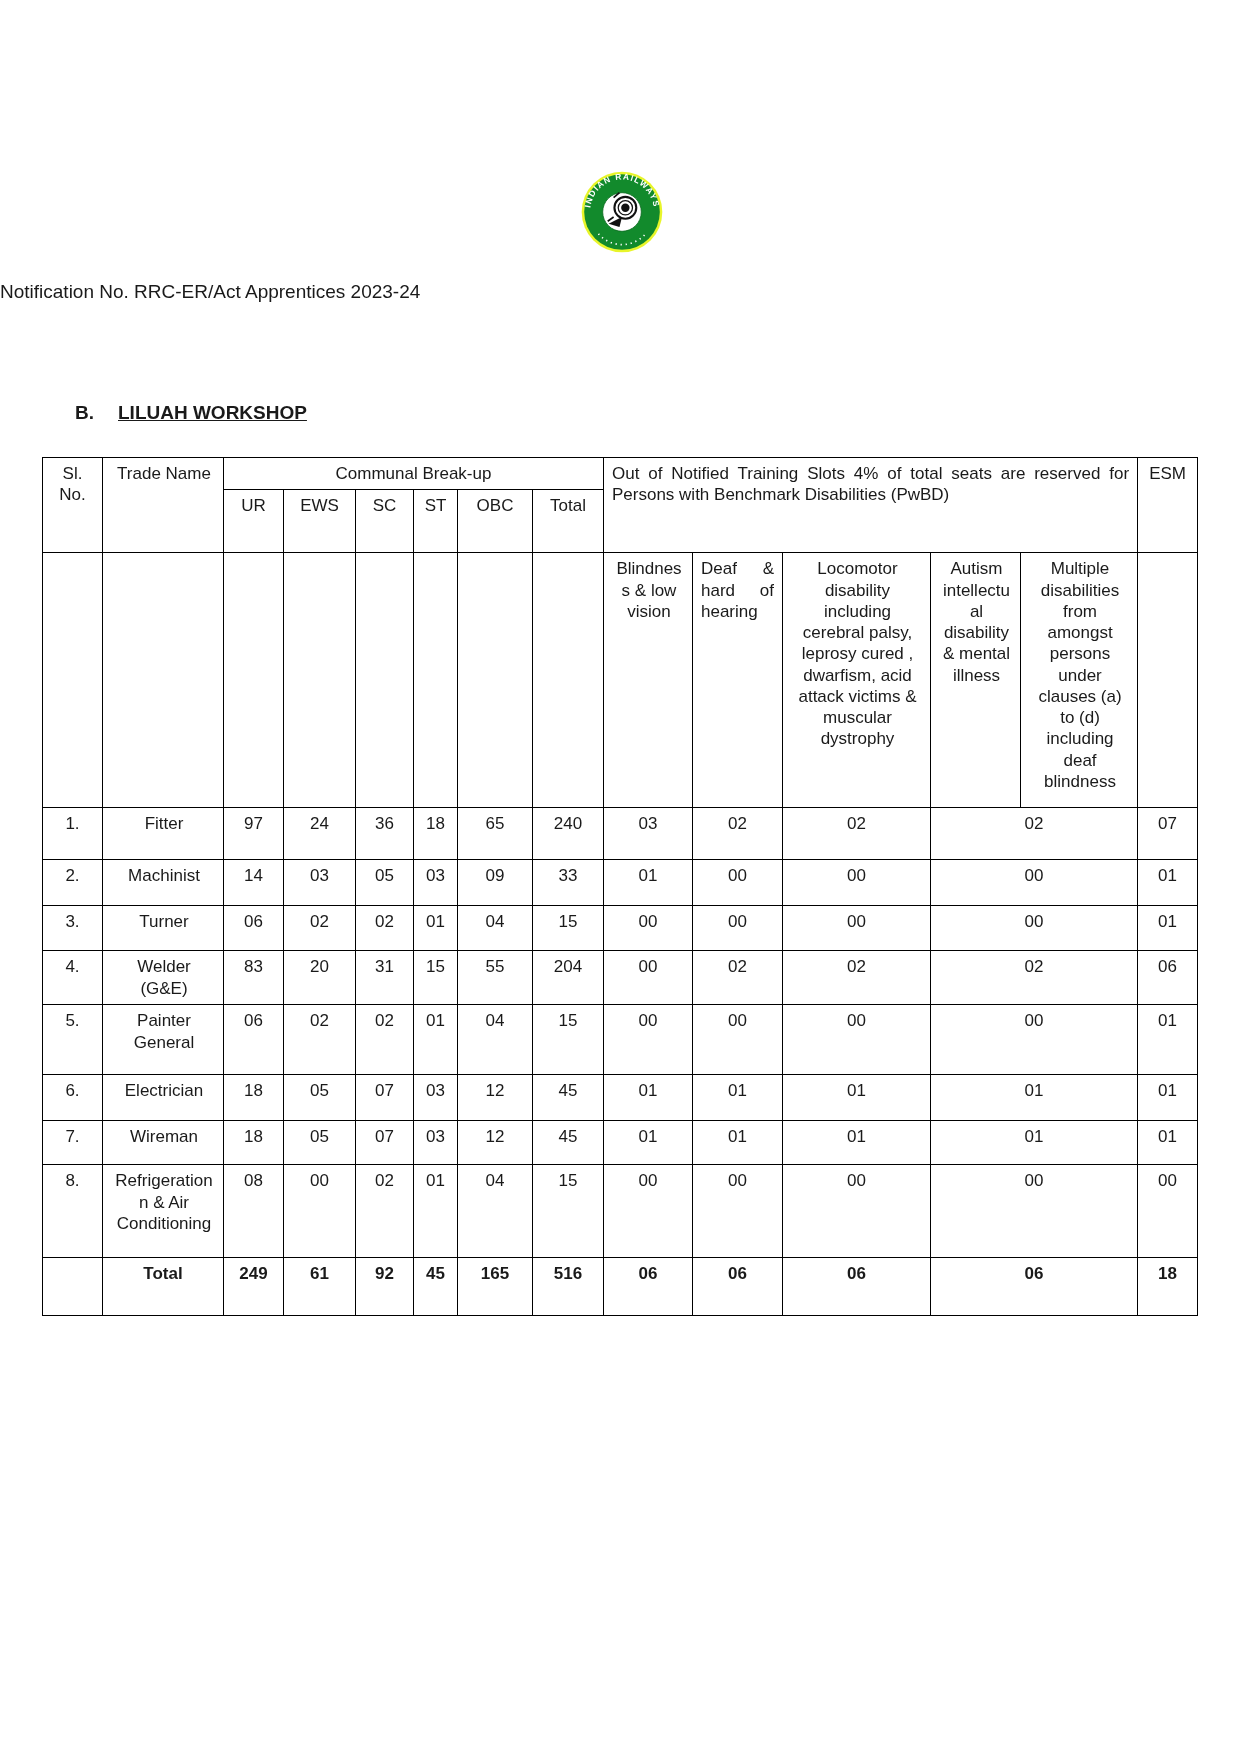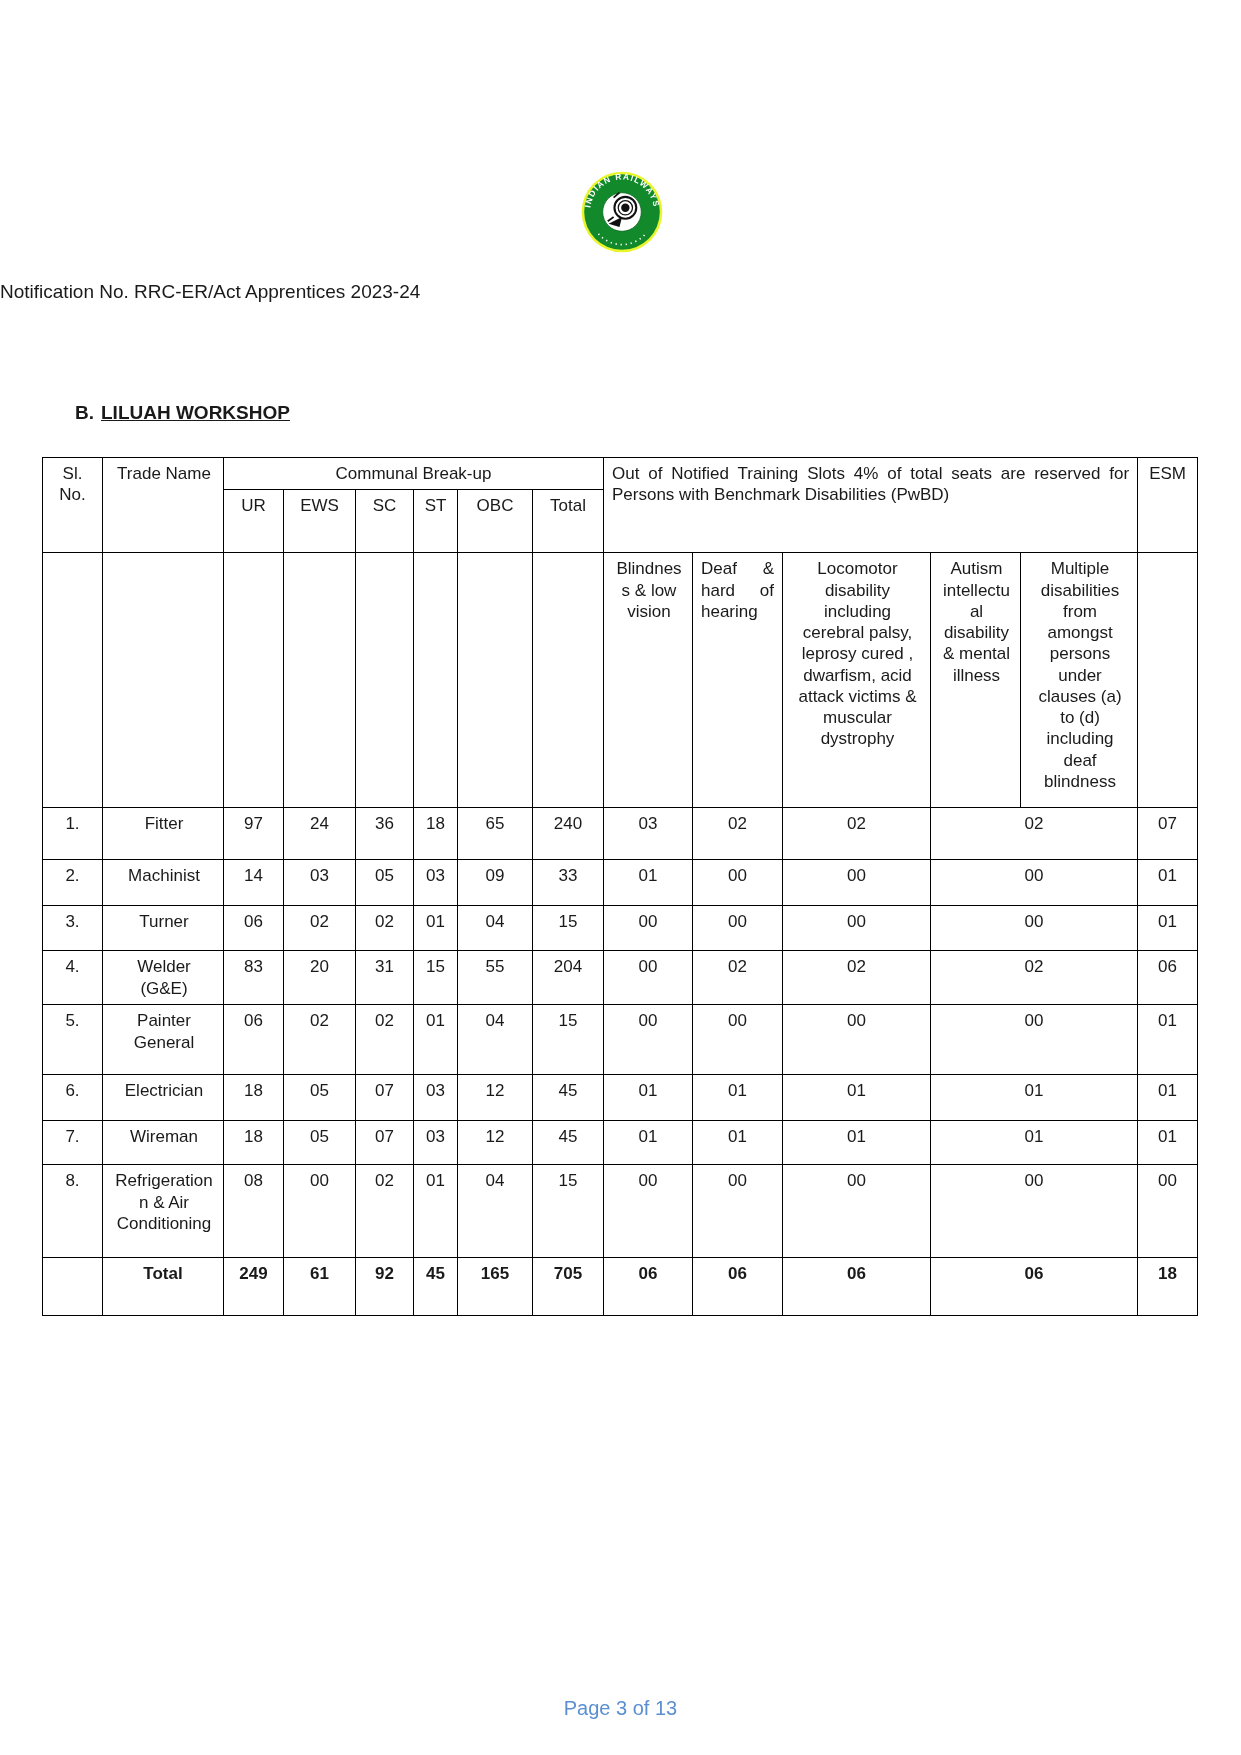--- a/index.html
+++ b/index.html
@@ -10,21 +10,21 @@
   }
   .logo { position:absolute; left:580px; top:170px; width:84px; height:84px; }
   .doc-title {
     position:absolute; top:281px; left:0; width:100%;
     text-align:left; font-size:19px; color:#1a1a1a;
   }
   .section-heading {
     position:absolute; left:75px; top:402px;
     font-size:19px; font-weight:bold; color:#1a1a1a;
   }
-  .section-heading .sec-title { text-decoration:underline; margin-left:7px; }
+  .section-heading .sec-title { text-decoration:underline; margin-left:24px; }
   table.main {
     position:absolute; left:42px; top:457px; width:1155px;
     border-collapse:collapse; table-layout:fixed;
     font-size:17px; line-height:1.25; color:#1a1a1a;
   }
   table.main td, table.main th {
     border:1px solid #000; vertical-align:top;
     padding:5px 4px; white-space:pre-line; overflow:hidden;
     font-weight:normal;
   }
@@ -280,25 +280,24 @@
     </tr>
 
     <tr style="height:58px">
       <td></td>
       <td class="c b">Total</td>
       <td class="c b">249</td>
       <td class="c b">61</td>
       <td class="c b">92</td>
       <td class="c b">45</td>
       <td class="c b">165</td>
-      <td class="c b">705</td>
+      <td class="c b">516</td>
       <td class="c b">06</td>
       <td class="c b">06</td>
       <td class="c b">06</td>
       <td class="c b" colspan="2">06</td>
       <td class="c b">18</td>
     </tr>
   </tbody>
     </table>
 
-  <div class="footer">Page 3 of 13</div>
 
 </div>
 
 </body></html>

